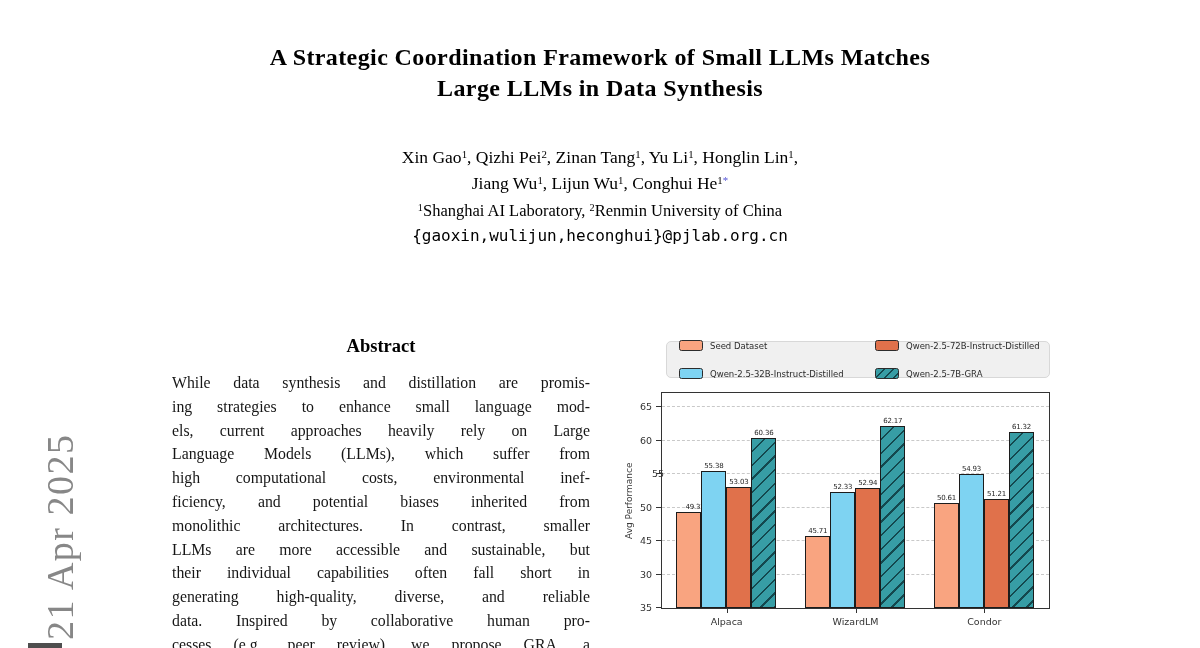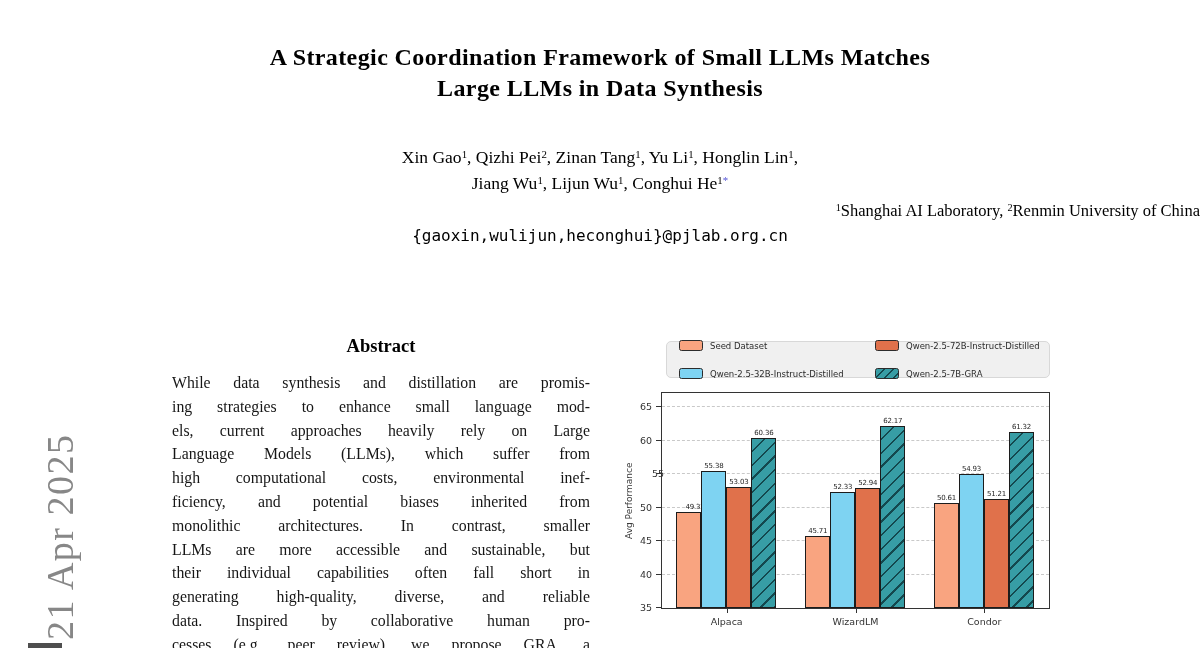--- a/index.html
+++ b/index.html
@@ -36,21 +36,21 @@
     font-weight: bold; font-size: 24px; line-height: 31px;
     letter-spacing: 0.4px; color: #000;
   }
   .authors {
     position: absolute; left: 0; width: 1200px; text-align: center;
     font-weight: normal; font-size: 17.5px; color: #000; white-space: nowrap;
   }
   .authors-1 { top: 147px; }
   .authors-2 { top: 173px; }
   .affiliation {
-    position: absolute; top: 201px; left: 0; width: 1200px; text-align: right;
+    position: absolute; top: 201px; left: 0; width: 1200px; text-align: center;
     font-size: 16.5px; color: #000;
   }
   .email {
     position: absolute; top: 226px; left: 0; width: 1200px; text-align: center;
     font-family: "DejaVu Sans Mono", monospace;
     font-size: 16px; color: #000;
   }
   sup { font-size: 62%; vertical-align: baseline; position: relative; top: -0.45em; }
   .star { color: #5252d6; }
 
@@ -200,21 +200,21 @@
       <div class="bar-label" style="left: 309.5px; bottom: 134.531px;">54.93</div>
       <div class="bar" style="left: 322px; width: 25px; height: 108.607px; border-color: rgb(28, 28, 28); background: rgb(224, 113, 75);"></div>
       <div class="bar-label" style="left: 334.5px; bottom: 109.607px;">51.21</div>
       <div class="bar" style="left: 347px; width: 25px; height: 176.344px; border-color: rgb(28, 28, 28); background: repeating-linear-gradient(135deg, rgba(0, 0, 0, 0) 0px, rgba(0, 0, 0, 0) 8px, rgb(20, 72, 78) 8px, rgb(20, 72, 78) 9.7px), rgb(55, 157, 165);"></div>
       <div class="bar-label" style="left: 359.5px; bottom: 177.344px;">61.32</div>
     </div>
   <div></div>
 <div class="ytick-mark" style="left: 56px; top: 272.1px;"></div>
     <div class="ytick-label" style="left: 12px; top: 267.2px;">35</div>
     <div class="ytick-mark" style="left: 56px; top: 238.6px;"></div>
-    <div class="ytick-label" style="left: 12px; top: 233.7px;">40</div>
+    <div class="ytick-label" style="left: 12px; top: 233.7px;">30</div>
     <div class="ytick-mark" style="left: 56px; top: 205.1px;"></div>
     <div class="ytick-label" style="left: 12px; top: 200.2px;">45</div>
     <div class="ytick-mark" style="left: 56px; top: 171.6px;"></div>
     <div class="ytick-label" style="left: 12px; top: 166.7px;">50</div>
     <div class="ytick-mark" style="left: 56px; top: 138.1px;"></div>
     <div class="ytick-label" style="left: 24px; top: 133.2px;">55</div>
     <div class="ytick-mark" style="left: 56px; top: 104.6px;"></div>
     <div class="ytick-label" style="left: 12px; top: 99.7px;">60</div>
     <div class="ytick-mark" style="left: 56px; top: 71.1px;"></div>
     <div class="ytick-label" style="left: 12px; top: 66.2px;">65</div>

